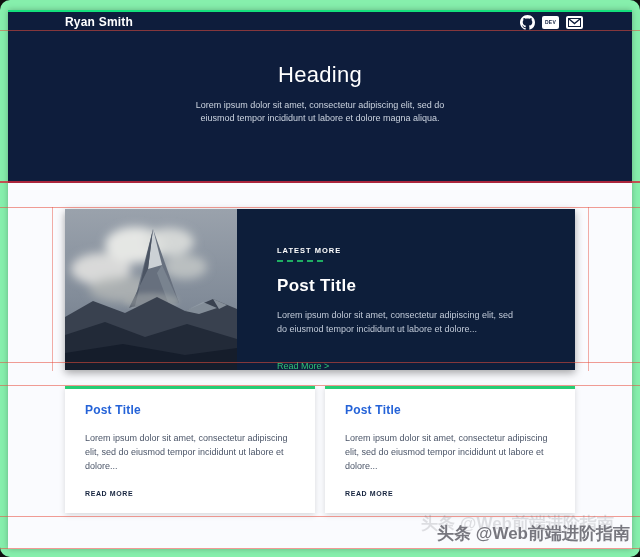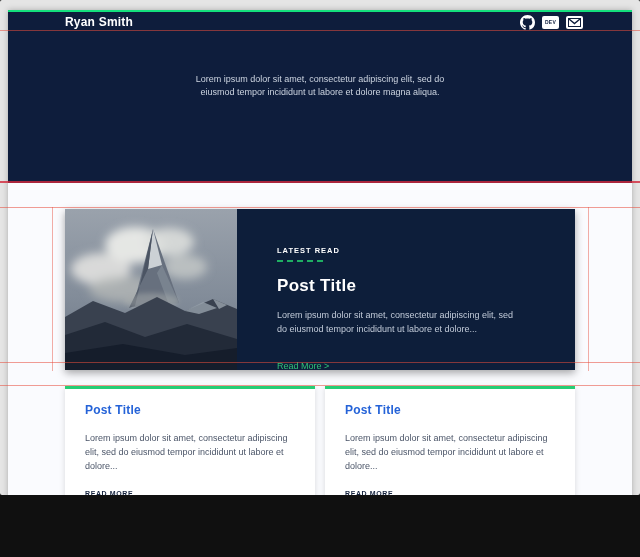--- a/index.html
+++ b/index.html
@@ -1,16 +1,16 @@
 <!DOCTYPE html>
 <html><head>
 <meta charset="utf-8">
 <style>
   html,body{margin:0;padding:0;background:#101010;font-family:"Liberation Sans","DejaVu Sans",sans-serif;}
-  .screen{position:relative;width:640px;height:495px;background:#e5e5e5;border-radius:2px;overflow:hidden;}
+  .screen{position:relative;width:640px;height:557px;background:#86efac;border-radius:10px;overflow:hidden;}
   
   .page{position:absolute;left:8px;top:10px;width:624px;height:539px;background:#fafbfe;box-shadow:0 0 6px rgba(0,0,0,.25);}
   
   .navbar{position:absolute;left:0;top:0;width:624px;height:22px;background:#0e1d3c;border-top:2px solid #14e07d;box-sizing:border-box;display:flex;align-items:center;justify-content:space-between;padding:0 49px 0 57px;}
   .brand{color:#ffffff;font-size:12px;font-weight:600;letter-spacing:.2px;cursor:pointer;}
   .nav-icons{display:flex;align-items:center;gap:7px;}
   .icon-btn{display:flex;align-items:center;justify-content:center;cursor:pointer;}
   .gh-icon svg{width:15px;height:15px;fill:#ffffff;}
   .badge{width:17px;height:13px;background:#ffffff;border-radius:2px;display:flex;align-items:center;justify-content:center;}
   .dev-txt{font-size:5px;font-weight:700;color:#0e1d3c;letter-spacing:.2px;}
@@ -64,20 +64,21 @@
         <div class="icon-btn badge mail-badge">
           <svg viewBox="0 0 13 9" aria-hidden="true">
               <rect x="0.5" y="0.5" width="12" height="8" fill="#ffffff" stroke="#0e1d3c" stroke-width="1"></rect>
               <polyline points="1,1 6.5,5.5 12,1" fill="none" stroke="#0e1d3c" stroke-width="1.4"></polyline>
             </svg>
         </div>
       </div>
     </div>
 
     <div class="hero">
+      <h1>Heading</h1>
       <p>Lorem ipsum dolor sit amet, consectetur adipiscing elit, sed do eiusmod tempor incididunt ut labore et dolore magna aliqua.</p>
     </div>
   </div>
 
   <div class="feat-card">
     <div class="feat-img">
       <svg viewBox="0 0 172 161" preserveAspectRatio="none" aria-hidden="true">
         <defs>
           <linearGradient id="sky" x1="0" y1="0" x2="0" y2="1">
             <stop offset="0" stop-color="#9aa2ac"></stop>
@@ -105,21 +106,21 @@
         <polygon points="97,56 114,94 104,96 92,64" fill="#818b97" opacity=".7"></polygon>
         <ellipse cx="86" cy="92" rx="28" ry="8" fill="#aeb2b0" opacity=".45" filter="url(#fb2)"></ellipse>
         <path d="M0,108 L28,92 L60,104 L92,88 L120,102 L148,90 L172,100 L172,161 L0,161 Z" fill="#39414f"></path>
         <polygon points="120,102 138,93 152,99 134,105" fill="#96a0aa" opacity=".8"></polygon>
         <polygon points="148,90 162,96 154,100" fill="#a7b0b9" opacity=".7"></polygon>
         <path d="M0,126 L40,113 L80,128 L122,115 L172,130 L172,161 L0,161 Z" fill="#222a38"></path>
         <path d="M0,144 L58,135 L120,146 L172,139 L172,161 L0,161 Z" fill="#151d2b"></path>
       </svg>
     </div>
     <div class="feat-body">
-      <span class="eyebrow">LATEST READ</span>
+      <span class="eyebrow">LATEST MORE</span>
       <div class="eyebrow-rule"></div>
       <div class="feat-title">Post Title</div>
       <div class="feat-excerpt">Lorem ipsum dolor sit amet, consectetur adipiscing elit, sed do eiusmod tempor incididunt ut labore et dolore...</div>
       <span class="read-more">Read More &gt;</span>
     </div>
   </div>
 
   <div class="post-card c1">
     <div class="post-title">Post Title</div>
     <div class="post-excerpt">Lorem ipsum dolor sit amet, consectetur adipiscing elit, sed do eiusmod tempor incididunt ut labore et dolore...</div>

